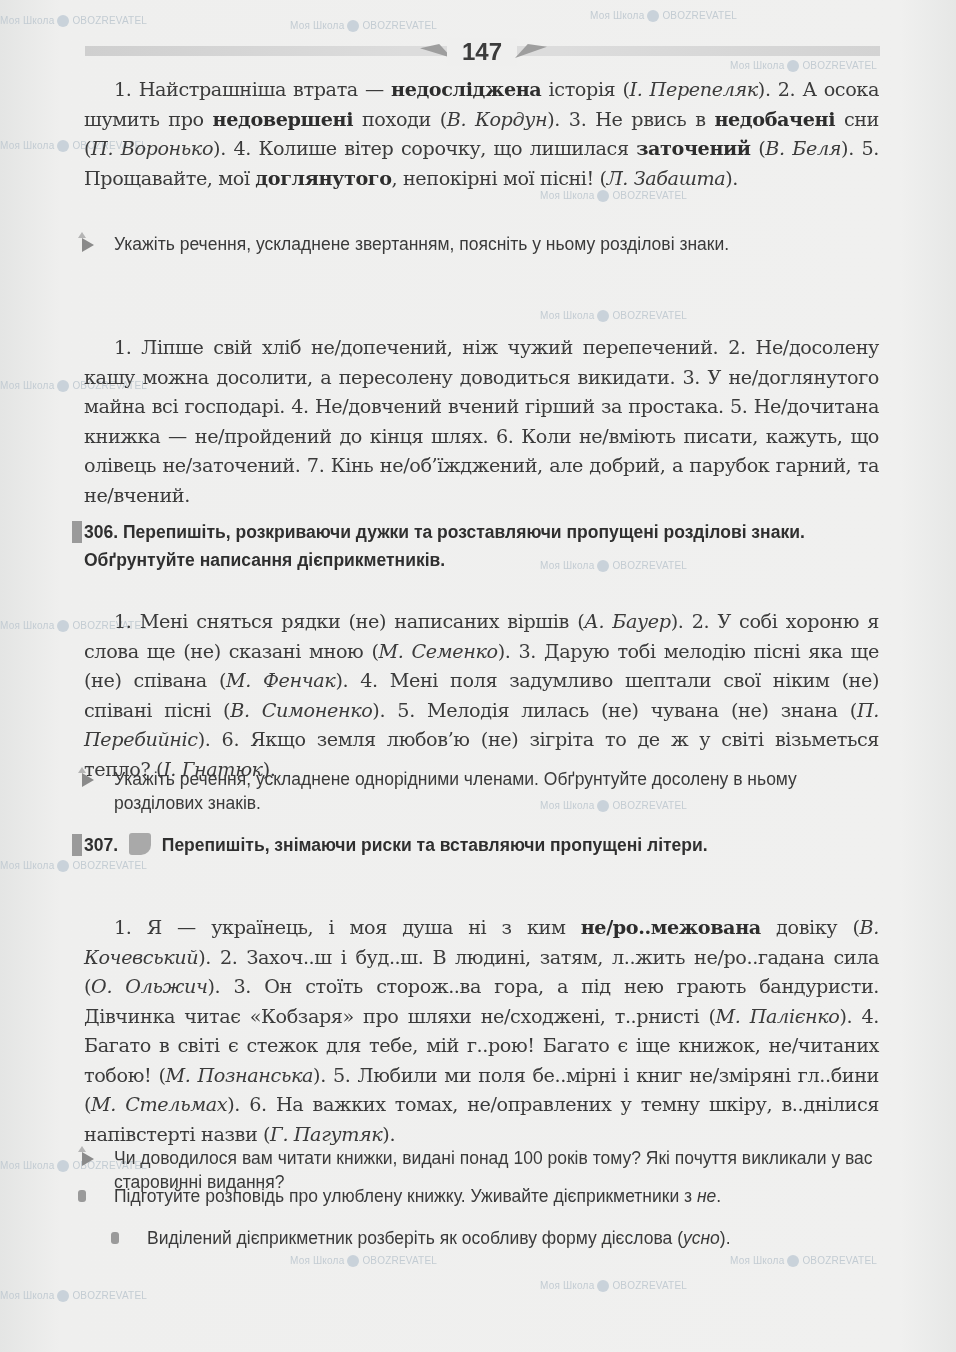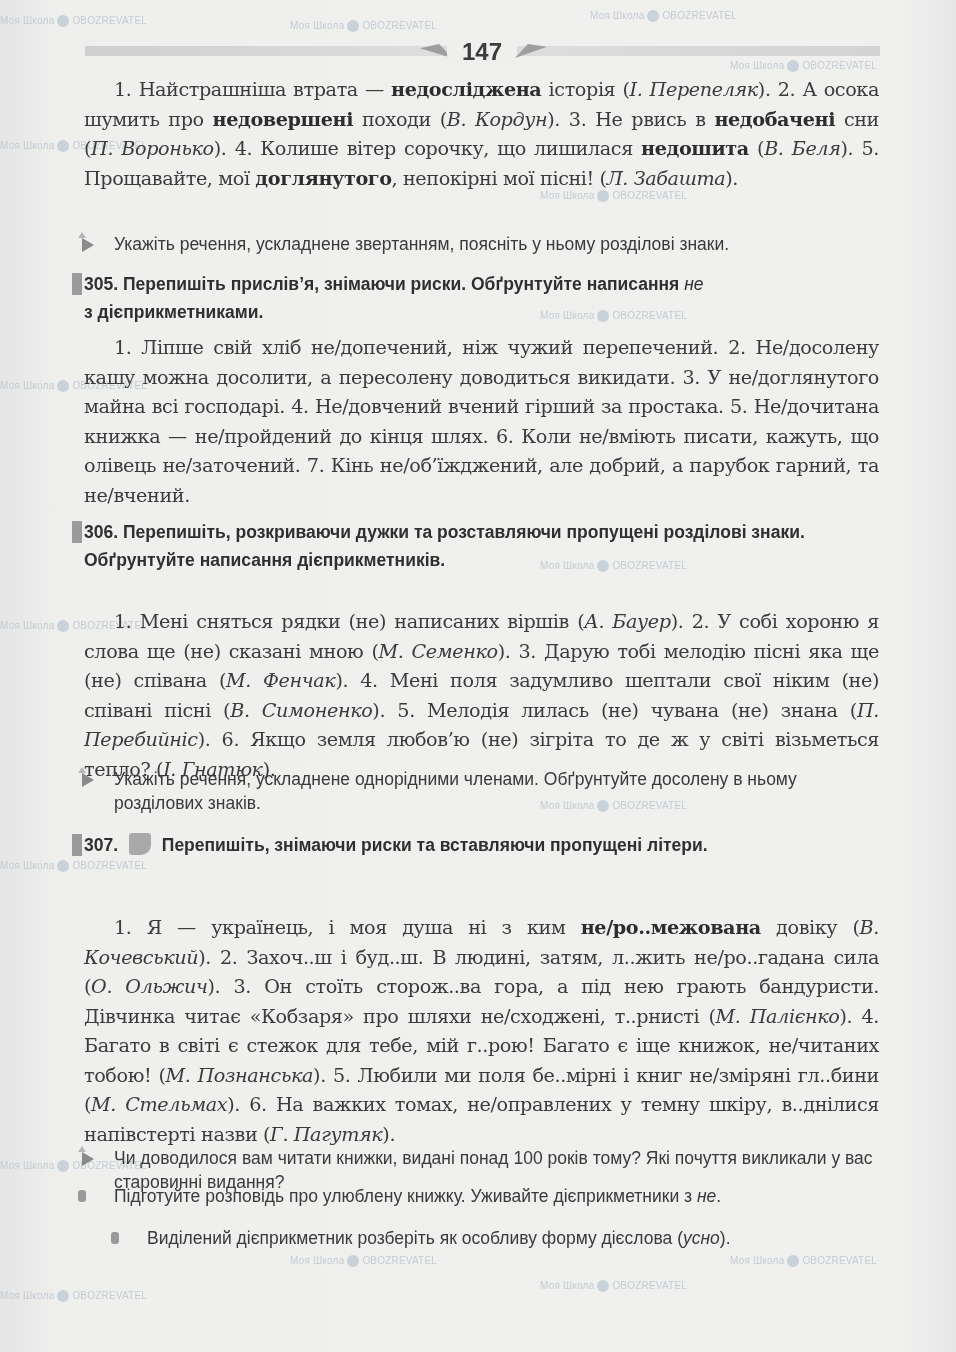--- a/index.html
+++ b/index.html
@@ -96,38 +96,31 @@
   </div>
 
   <div class="header">
     <div class="bar"></div>
     <div class="orn-l"></div>
     <div class="num">147</div>
     <div class="orn-r"></div>
   </div>
 
   <div class="block serif" style="top:75px;">
-    <p>1. Найстрашніша втрата — <b>недосліджена</b> історія (<i>І. Перепеляк</i>). 2. А осока шумить про <b>недовершені</b> походи (<i>В. Кордун</i>). 3. Не рвись в <b>недобачені</b> сни (<i>П. Воронько</i>). 4. Колише вітер сорочку, що лишилася <b>недошита</b> (<i>В. Беля</i>). 5. Прощавайте, мої <b>доглянутого</b>, непокірні мої пісні! (<i>Л. Забашта</i>).</p>
+    <p>1. Найстрашніша втрата — <b>недосліджена</b> історія (<i>І. Перепеляк</i>). 2. А осока шумить про <b>недовершені</b> походи (<i>В. Кордун</i>). 3. Не рвись в <b>недобачені</b> сни (<i>П. Воронько</i>). 4. Колише вітер сорочку, що лишилася <b>заточений</b> (<i>В. Беля</i>). 5. Прощавайте, мої <b>доглянутого</b>, непокірні мої пісні! (<i>Л. Забашта</i>).</p>
   </div>
 
   <div class="block sans" style="top:232px; left:114px; width:765px;">
     <svg class="icon-arrow" style="left:-38px;top:-2px;" viewBox="0 0 20 22">
       <polygon points="6,2 10,8 2,8" fill="#b5b5b5"></polygon>
         <polygon points="6,8 18,15 6,22" fill="#8a8a8a"></polygon>
     </svg>
     <span>Укажіть речення, ускладнене звертанням, поясніть у ньому розділові знаки.</span>
   </div>
 
-  <div class="block task" style="top:270px;">
-    <div class="marker"></div>
-    <span>305.</span>
-    <span>Перепишіть прислів’я, знімаючи риски. Обґрунтуйте написання</span>
-    <i style="font-weight:normal;">не</i><br>
-    <span>з дієприкметниками.</span>
-  </div>
 
   <div class="block serif" style="top:333px;">
     <p>1. Ліпше свій хліб не/допечений, ніж чужий перепечений. 2. Не/досолену кашу можна досолити, а пересолену доводиться викидати. 3. У не/доглянутого майна всі господарі. 4. Не/довчений вчений гірший за простака. 5. Не/дочитана книжка — не/пройдений до кінця шлях. 6. Коли не/вміють писати, кажуть, що олівець не/заточений. 7. Кінь не/об’їжджений, але добрий, а парубок гарний, та не/вчений.</p>
   </div>
 
   <div class="block task" style="top:518px;">
     <div class="marker"></div>
     <span>306.</span>
     <span>Перепишіть, розкриваючи дужки та розставляючи пропущені розділові знаки. Обґрунтуйте написання дієприкметників.</span>
   </div>

